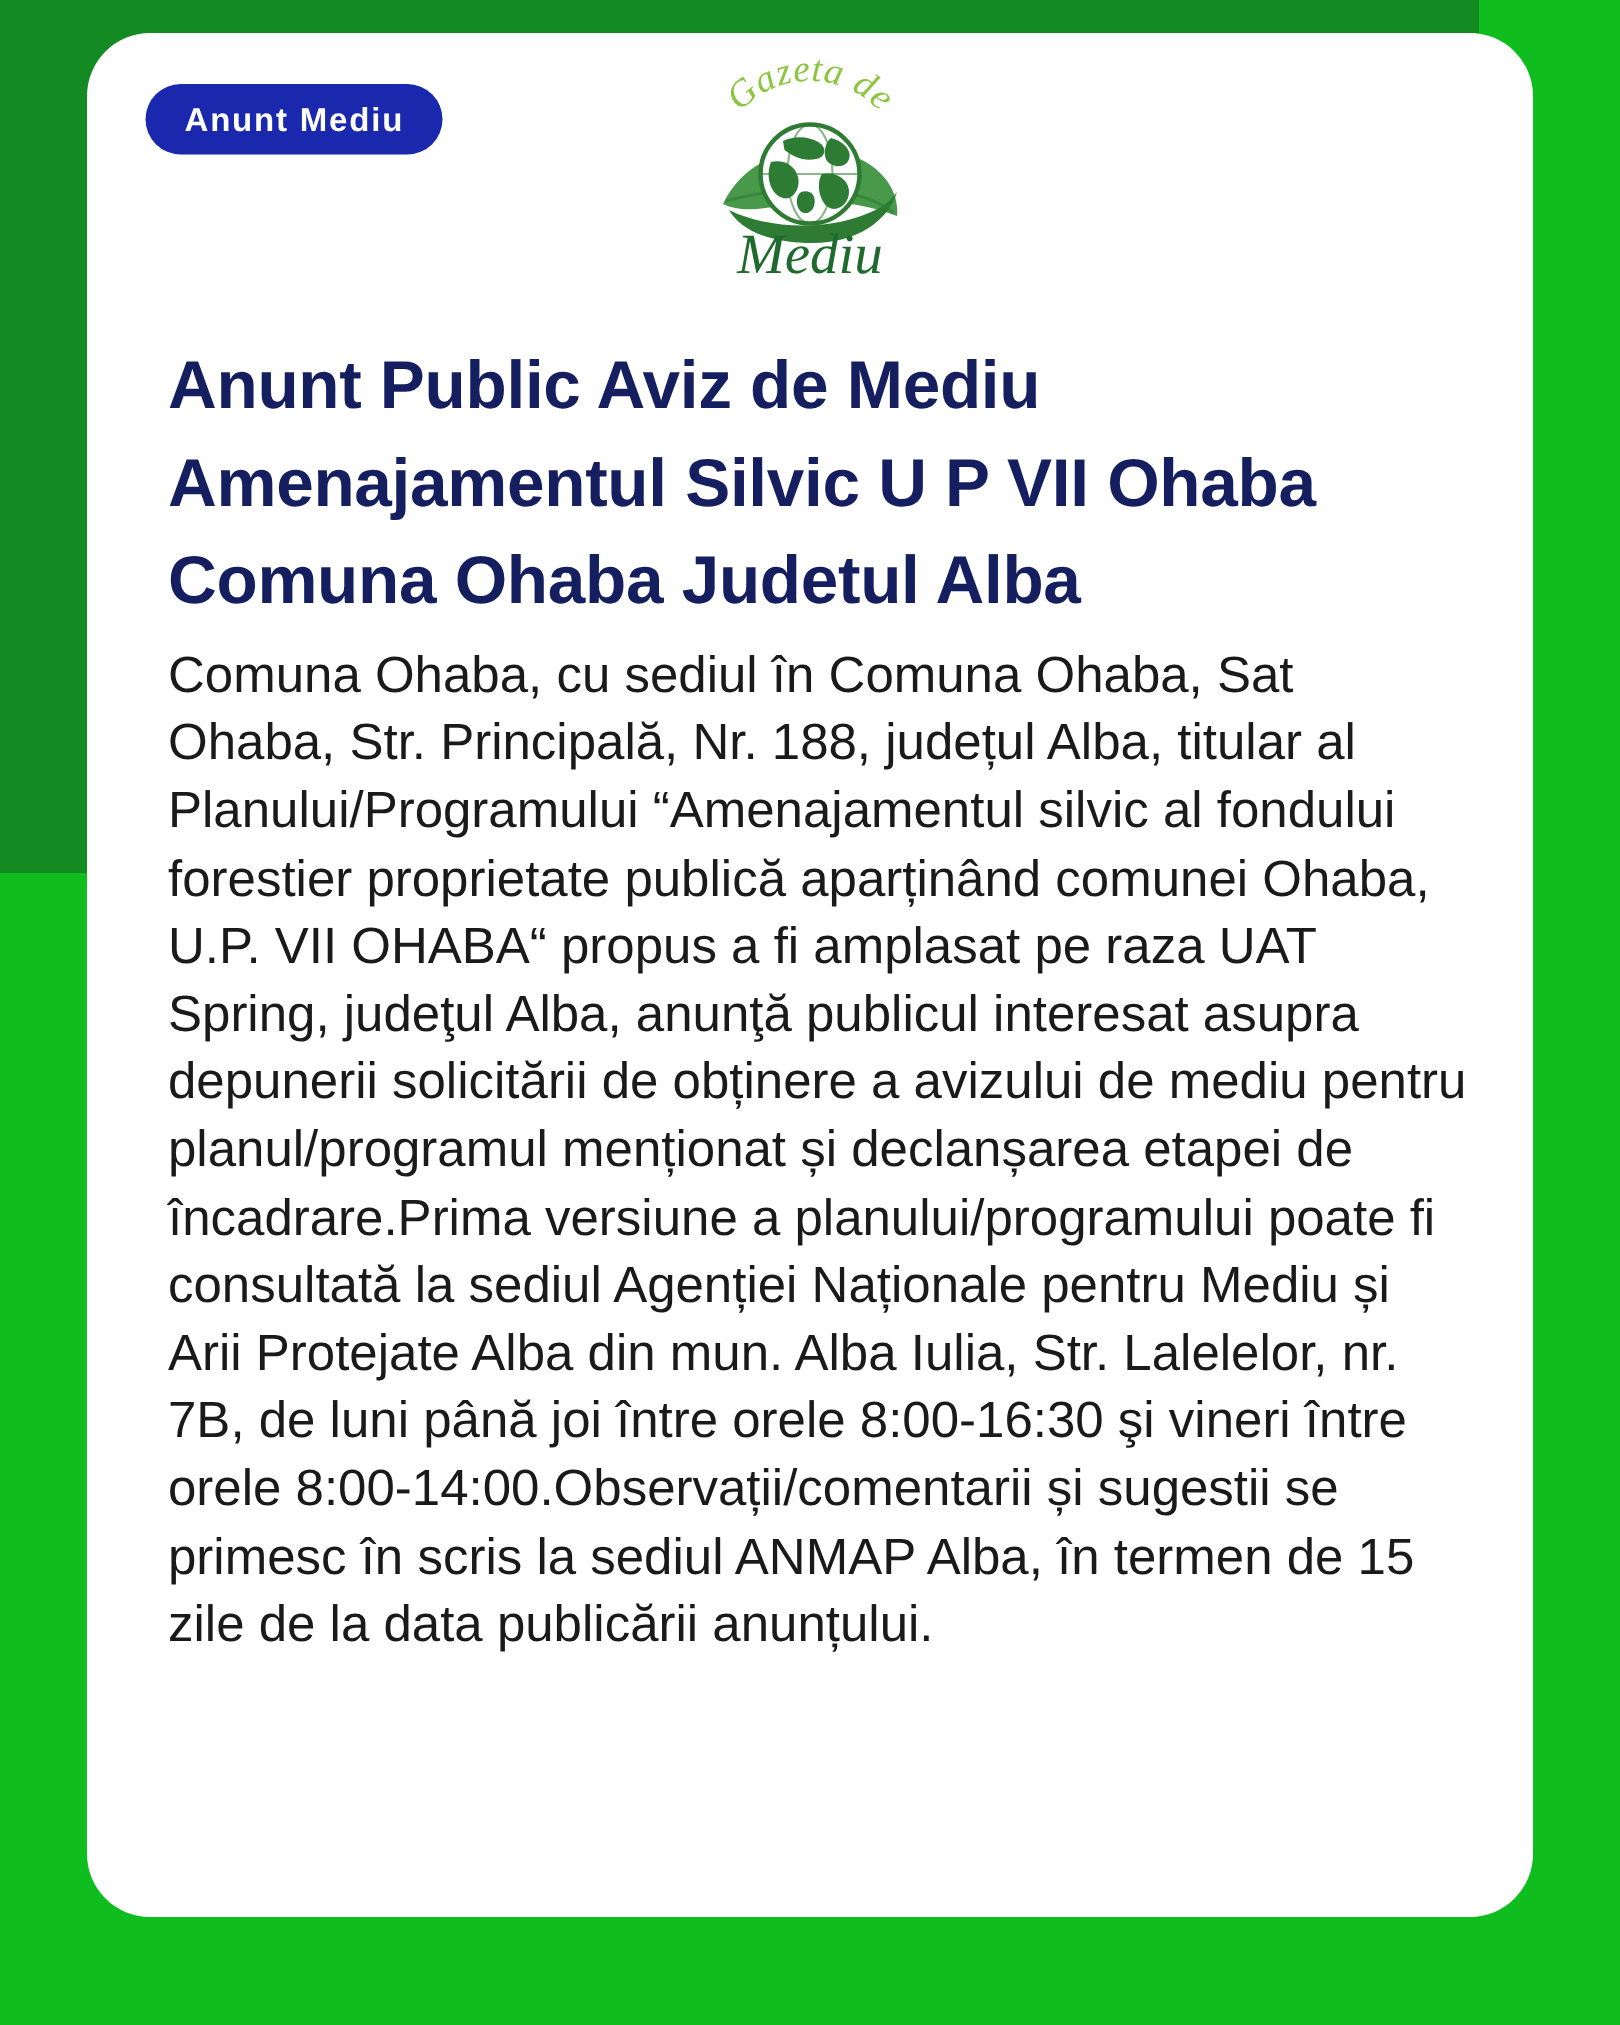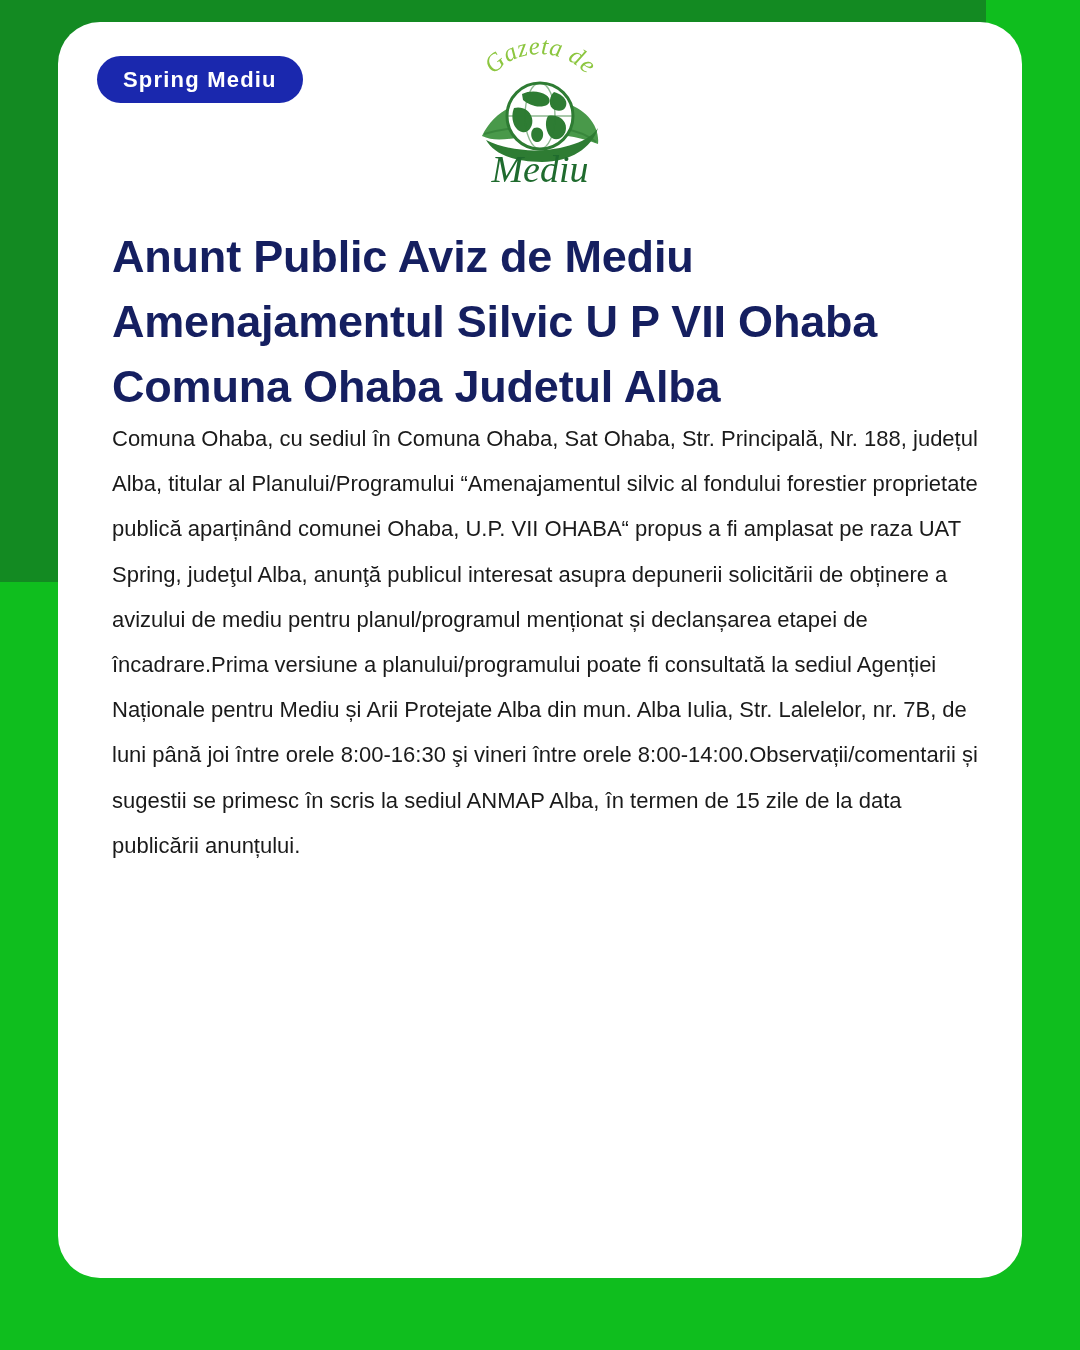--- a/index.html
+++ b/index.html
@@ -100,42 +100,42 @@
     font-family: "Liberation Sans", sans-serif;
   }
 
   
   #announcement-body {
     position: absolute;
     left: 54px;
     top: 372px;
     width: 868px;
     color: #1A1A1A;
-    font-size: 22px;
+    font-size: 34px;
     line-height: 45.2px;
     font-weight: 400;
     font-family: "Liberation Sans", sans-serif;
     text-align: left;
     white-space: pre-wrap;
     word-break: normal;
   }
 </style>
 </head>
 <body>
 
 <div id="bg-root">
   <div id="bg-dark-band"></div>
 </div>
 
 <div id="card">
 
   <div id="header-row">
 
     <div id="category-badge">
-      <span id="category-badge-label">Spring Mediu</span>
+      <span id="category-badge-label">Anunt Mediu</span>
     </div>
 
     <div id="brand-logo">
       <svg viewBox="0 0 148 152" width="148" height="152" xmlns="http://www.w3.org/2000/svg">
 
         <defs>
           <path id="arcTop" d="M 16 74 A 58 52 0 0 1 132 74" fill="none"></path>
         </defs>
         <text font-family="'Liberation Serif', serif" font-size="25" font-style="italic" fill="#8CC63F" letter-spacing="0.5">
           <textPath href="#arcTop" startOffset="50%" text-anchor="middle">Gazeta de</textPath>

